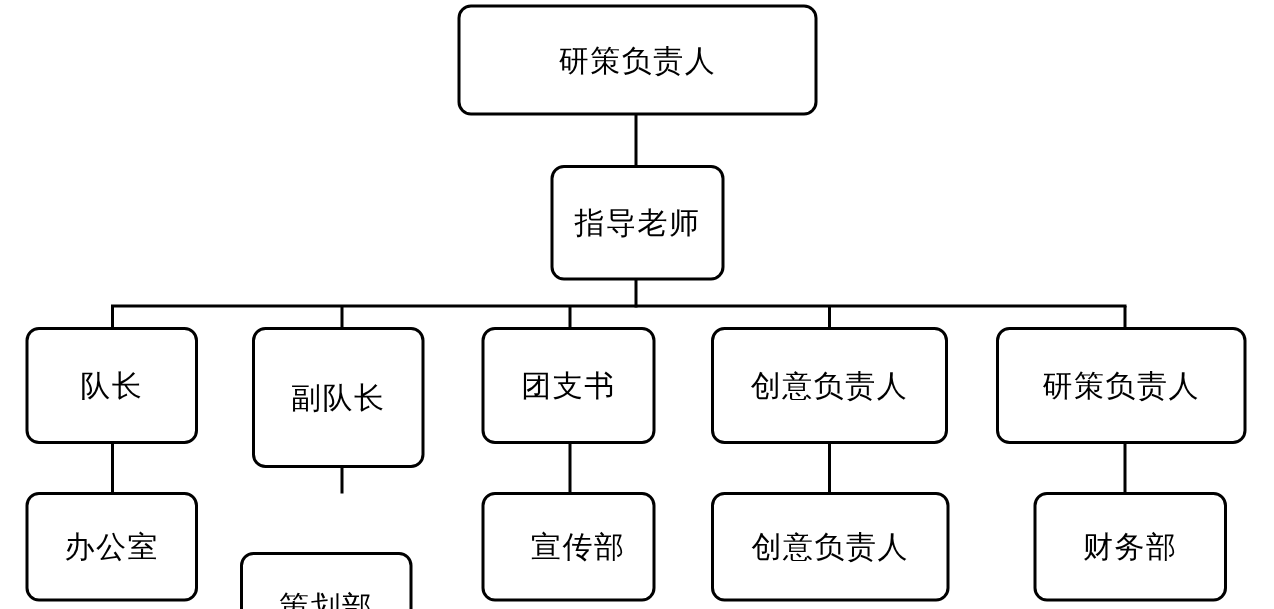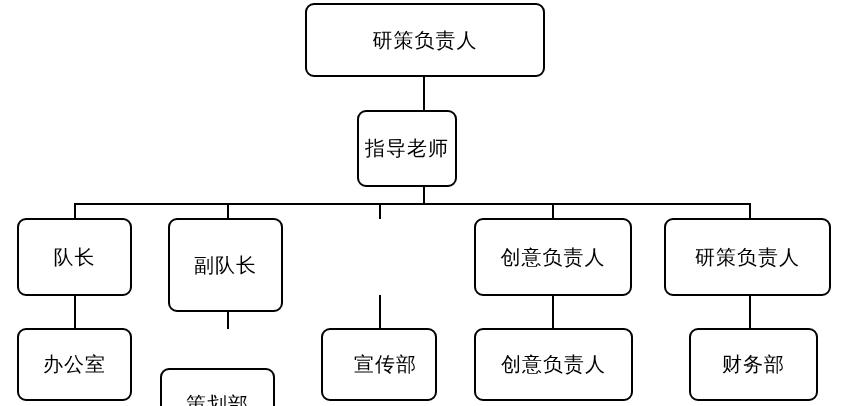--- a/index.html
+++ b/index.html
@@ -32,21 +32,21 @@
   }
   .line {
     position: absolute;
     background: #000000;
     z-index: 1;
   }
 
   
   #n-root    { left: 305px; top: 3px;   width: 240px; height: 74px; }
   
-  #n-advisor { left: 357px; top: 110px; width: 100px; height: 77px; }
+  #n-advisor { left: 367px; top: 110px; width: 116px; height: 77px; }
   
   #n-l0 { left: 17px;  top: 218px; width: 115px; height: 78px; }
   #n-l1 { left: 168px; top: 218px; width: 115px; height: 94px; }
   #n-l2 { left: 321px; top: 218px; width: 116px; height: 78px; }
   #n-l3 { left: 474px; top: 218px; width: 158px; height: 78px; }
   #n-l4 { left: 664px; top: 218px; width: 167px; height: 78px; }
   
   #n-d0 { left: 17px;  top: 328px; width: 115px; height: 73px; }
   #n-d1 { left: 160px; top: 328px; width: 115px; height: 73px; margin-top: 40px; }
   #n-d2 { left: 321px; top: 328px; width: 116px; height: 73px; padding-left: 13px; }
@@ -86,20 +86,21 @@
   <div class="line" id="ln-c2"></div>
   <div class="line" id="ln-c3"></div>
   <div class="line" id="ln-c4"></div>
 
   <div class="node" id="n-root">研策负责人</div>
 
   <div class="node" id="n-advisor">指导老师</div>
 
   <div class="node" id="n-l0">队长</div>
   <div class="node" id="n-l1">副队长</div>
+  <div class="node" id="n-l2">团支书</div>
   <div class="node" id="n-l4">研策负责人</div>
   <div class="node" id="n-l3">创意负责人</div>
 
   <div class="node" id="n-d0">办公室</div>
   <div class="node" id="n-d1">策划部</div>
   <div class="node" id="n-d2">宣传部</div>
   <div class="node" id="n-d3">创意负责人</div>
   <div class="node" id="n-d4">财务部</div>
 
 </div>

